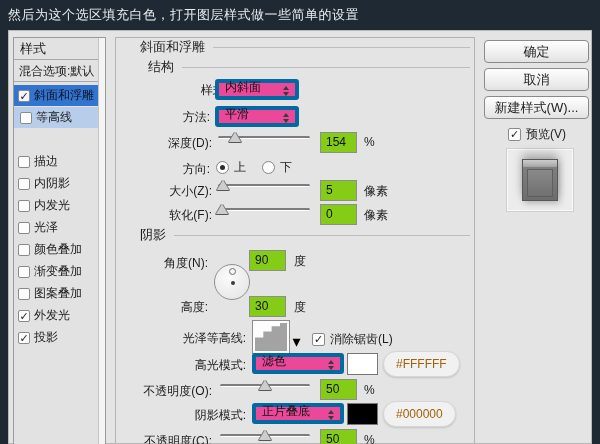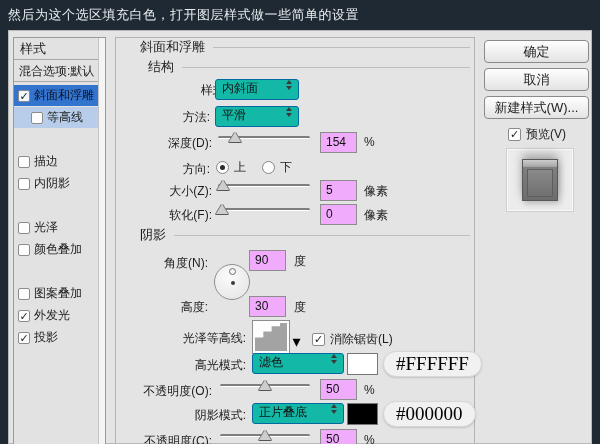--- a/index.html
+++ b/index.html
@@ -14,55 +14,55 @@
   
   .dialog { position:absolute; left:8px; top:30px; width:584px; height:414px; background:#e4e4e4; border:1px solid #b8b8b8; }
 
   
   .styles-box { position:absolute; left:4px; top:6px; width:93px; height:408px; background:#e2e2e2; border:1px solid #9a9a9a; }
   .styles-scroll { position:absolute; right:0; top:0; width:7px; height:100%; background:#f4f4f4; border-left:1px solid #c4c4c4; }
   .styles-head { position:absolute; left:0; top:0; width:85px; height:22px; line-height:22px; padding-left:6px; font-size:13px; color:#1c1c1c; border-bottom:1px solid #a8a8a8; }
   .blend-row { position:absolute; left:0; top:23px; width:85px; height:21px; line-height:21px; padding-left:5px; font-size:12px; color:#1c1c1c; border-bottom:1px solid #a8a8a8; white-space:nowrap; overflow:hidden; }
   .srow { position:absolute; left:0; width:85px; height:21px; display:flex; align-items:center; gap:4px; font-size:12px; color:#1c1c1c; padding-left:4px; white-space:nowrap; overflow:hidden; }
   .srow.sel { background:#3374cf; color:#0d1022; }
-  .srow.sub { background:#b7cde9; padding-left:17px; }
+  .srow.sub { background:#b7cde9; padding-left:6px; }
   .cb { flex:0 0 auto; width:12px; height:12px; background:#fdfdfd; border:1px solid #8b8b8b; border-radius:2px; font-size:11px; line-height:11px; text-align:center; color:#1b1b1b; }
   .srow.sel .cb { background:#f2f6ff; }
 
   
   .panel { position:absolute; left:106px; top:6px; width:360px; height:408px; border:1px solid #b3b3b3; }
   .legend { position:absolute; display:flex; align-items:center; font-size:13px; color:#1c1c1c; }
   .legend .rule { flex:1 1 auto; height:0; border-top:1px solid #bdbdbd; margin-left:8px; }
   .flabel { position:absolute; font-size:12px; color:#1c1c1c; text-align:right; white-space:nowrap; }
-  .dd { position:absolute; height:21px; background:#14b8a6; border:1px solid #0369a1; border-radius:3px; display:flex; align-items:flex-start; font-size:12px; color:#111; padding:0 6px; }
+  .dd { position:absolute; height:21px; background:#ec4899; border:4px solid #0369a1; border-radius:3px; display:flex; align-items:flex-end; font-size:12px; color:#111; padding:0 6px; }
   .dd .ddtext { flex:1 1 auto; }
   .updown { display:flex; flex-direction:column; gap:2px; align-items:center; }
   .tri-up { width:0; height:0; border-left:3px solid transparent; border-right:3px solid transparent; border-bottom:4px solid #3a3a3a; }
   .tri-dn { width:0; height:0; border-left:3px solid transparent; border-right:3px solid transparent; border-top:4px solid #3a3a3a; }
-  .numbox { position:absolute; width:37px; height:21px; background:#f0abfc; border:1px solid #8d8d8d; font-size:12px; color:#111; line-height:19px; padding-left:5px; }
+  .numbox { position:absolute; width:37px; height:21px; background:#84cc16; border:1px solid #8d8d8d; font-size:12px; color:#111; line-height:19px; padding-left:5px; }
   .unit { position:absolute; font-size:12px; color:#1c1c1c; }
   .slider { position:absolute; height:12px; }
   .slider .track { position:absolute; left:0; right:0; top:5px; height:3px; background:#7d7d7d; border-bottom:1px solid #fff; border-radius:2px; }
   .slider .thumb { position:absolute; top:1px; width:0; height:0; margin-left:-6px;
       border-left:6px solid transparent; border-right:6px solid transparent; border-bottom:10px solid #cdcdcd;
       filter:drop-shadow(0 1px 0 #555) drop-shadow(1px 0 0 #777) drop-shadow(-1px 0 0 #777); }
   .radio { position:absolute; display:flex; align-items:center; gap:5px; font-size:12px; color:#1c1c1c; }
   .rdot { width:13px; height:13px; border-radius:50%; background:#fdfdfd; border:1px solid #858585; position:relative; }
   .rdot.on::after { content:""; position:absolute; left:3px; top:3px; width:5px; height:5px; border-radius:50%; background:#2b2b2b; }
   .chk { position:absolute; display:flex; align-items:center; gap:5px; font-size:12px; color:#1c1c1c; }
   .chk .cb { width:13px; height:13px; }
   .dial { position:absolute; width:36px; height:36px; border-radius:50%; border:1px solid #8f8f8f; background:radial-gradient(circle at 40% 35%, #fbfbfb, #e2e2e2); }
   .dial .center { position:absolute; left:16px; top:16px; width:4px; height:4px; border-radius:50%; background:#3c3c3c; }
   .dial .mark { position:absolute; left:14px; top:3px; width:7px; height:7px; border-radius:50%; border:1px solid #6e6e6e; background:#f5f5f5; }
   .contour { position:absolute; width:38px; height:34px; background:#fdfdfd; border:1px solid #8d8d8d; overflow:hidden; }
   .contour .shape { position:absolute; inset:2px; background:#a3a3a3;
       clip-path:polygon(0 100%, 0 52%, 26% 52%, 26% 30%, 52% 30%, 52% 12%, 78% 12%, 78% 0, 100% 0, 100% 100%); }
   .contour-arrow { position:absolute; width:11px; height:34px; display:flex; align-items:flex-end; justify-content:center; padding-bottom:3px; }
   .swatch { position:absolute; width:31px; height:22px; border:1px solid #777; }
-  .pill { position:absolute; height:26px; background:#f1f1f1; border:1px solid #d6d6d6; border-radius:14px; box-shadow:0 1px 2px rgba(0,0,0,.15); font-size:19px; color:#000000; display:flex; align-items:center; justify-content:center; padding:0 12px;font-family:Liberation Serif, serif; }
+  .pill { position:absolute; height:26px; background:#f1f1f1; border:1px solid #d6d6d6; border-radius:14px; box-shadow:0 1px 2px rgba(0,0,0,.15); font-size:12px; color:#a16207; display:flex; align-items:center; justify-content:center; padding:0 12px; }
 
   
   .btn { position:absolute; left:475px; width:105px; height:23px; background:linear-gradient(180deg,#fefefe,#e9e9e9 80%,#e2e2e2); border:1px solid #8a8a8a; border-radius:4px; font-size:13px; color:#1c1c1c; display:flex; align-items:center; justify-content:center; }
   .preview-chk { position:absolute; left:499px; top:95px; }
   .preview-box { position:absolute; left:497px; top:117px; width:68px; height:64px; background:#ececec; border:1px solid #cfcfcf; box-shadow:inset 0 0 0 1px #f8f8f8; }
   .cube { position:absolute; left:15px; top:10px; width:36px; height:42px;
       background:linear-gradient(180deg,#cccccc 0%,#a9a9a9 16%,#808080 18%,#6d6d6d 100%);
       border:1px solid #585858; box-shadow:0 -5px 9px rgba(0,0,0,.28), 2px 3px 6px rgba(0,0,0,.18); }
   .cube::after { content:""; position:absolute; left:4px; top:9px; right:4px; bottom:3px; background:linear-gradient(180deg,#8a8a8a,#707070); border:1px solid #5e5e5e; }
 </style>
@@ -90,27 +90,35 @@
         <span>等高线</span>
       </div>
       <div class="srow" style="top:113px">
         <span class="cb"></span>
         <span>描边</span>
       </div>
       <div class="srow" style="top:135px">
         <span class="cb"></span>
         <span>内阴影</span>
       </div>
+      <div class="srow" style="top:157px">
+        <span class="cb"></span>
+        <span>内发光</span>
+      </div>
       <div class="srow" style="top:179px">
         <span class="cb"></span>
         <span>光泽</span>
       </div>
       <div class="srow" style="top:201px">
         <span class="cb"></span>
         <span>颜色叠加</span>
+      </div>
+      <div class="srow" style="top:223px">
+        <span class="cb"></span>
+        <span>渐变叠加</span>
       </div>
       <div class="srow" style="top:245px">
         <span class="cb"></span>
         <span>图案叠加</span>
       </div>
       <div class="srow" style="top:267px">
         <span class="cb">✓</span>
         <span>外发光</span>
       </div>
       <div class="srow" style="top:289px">

